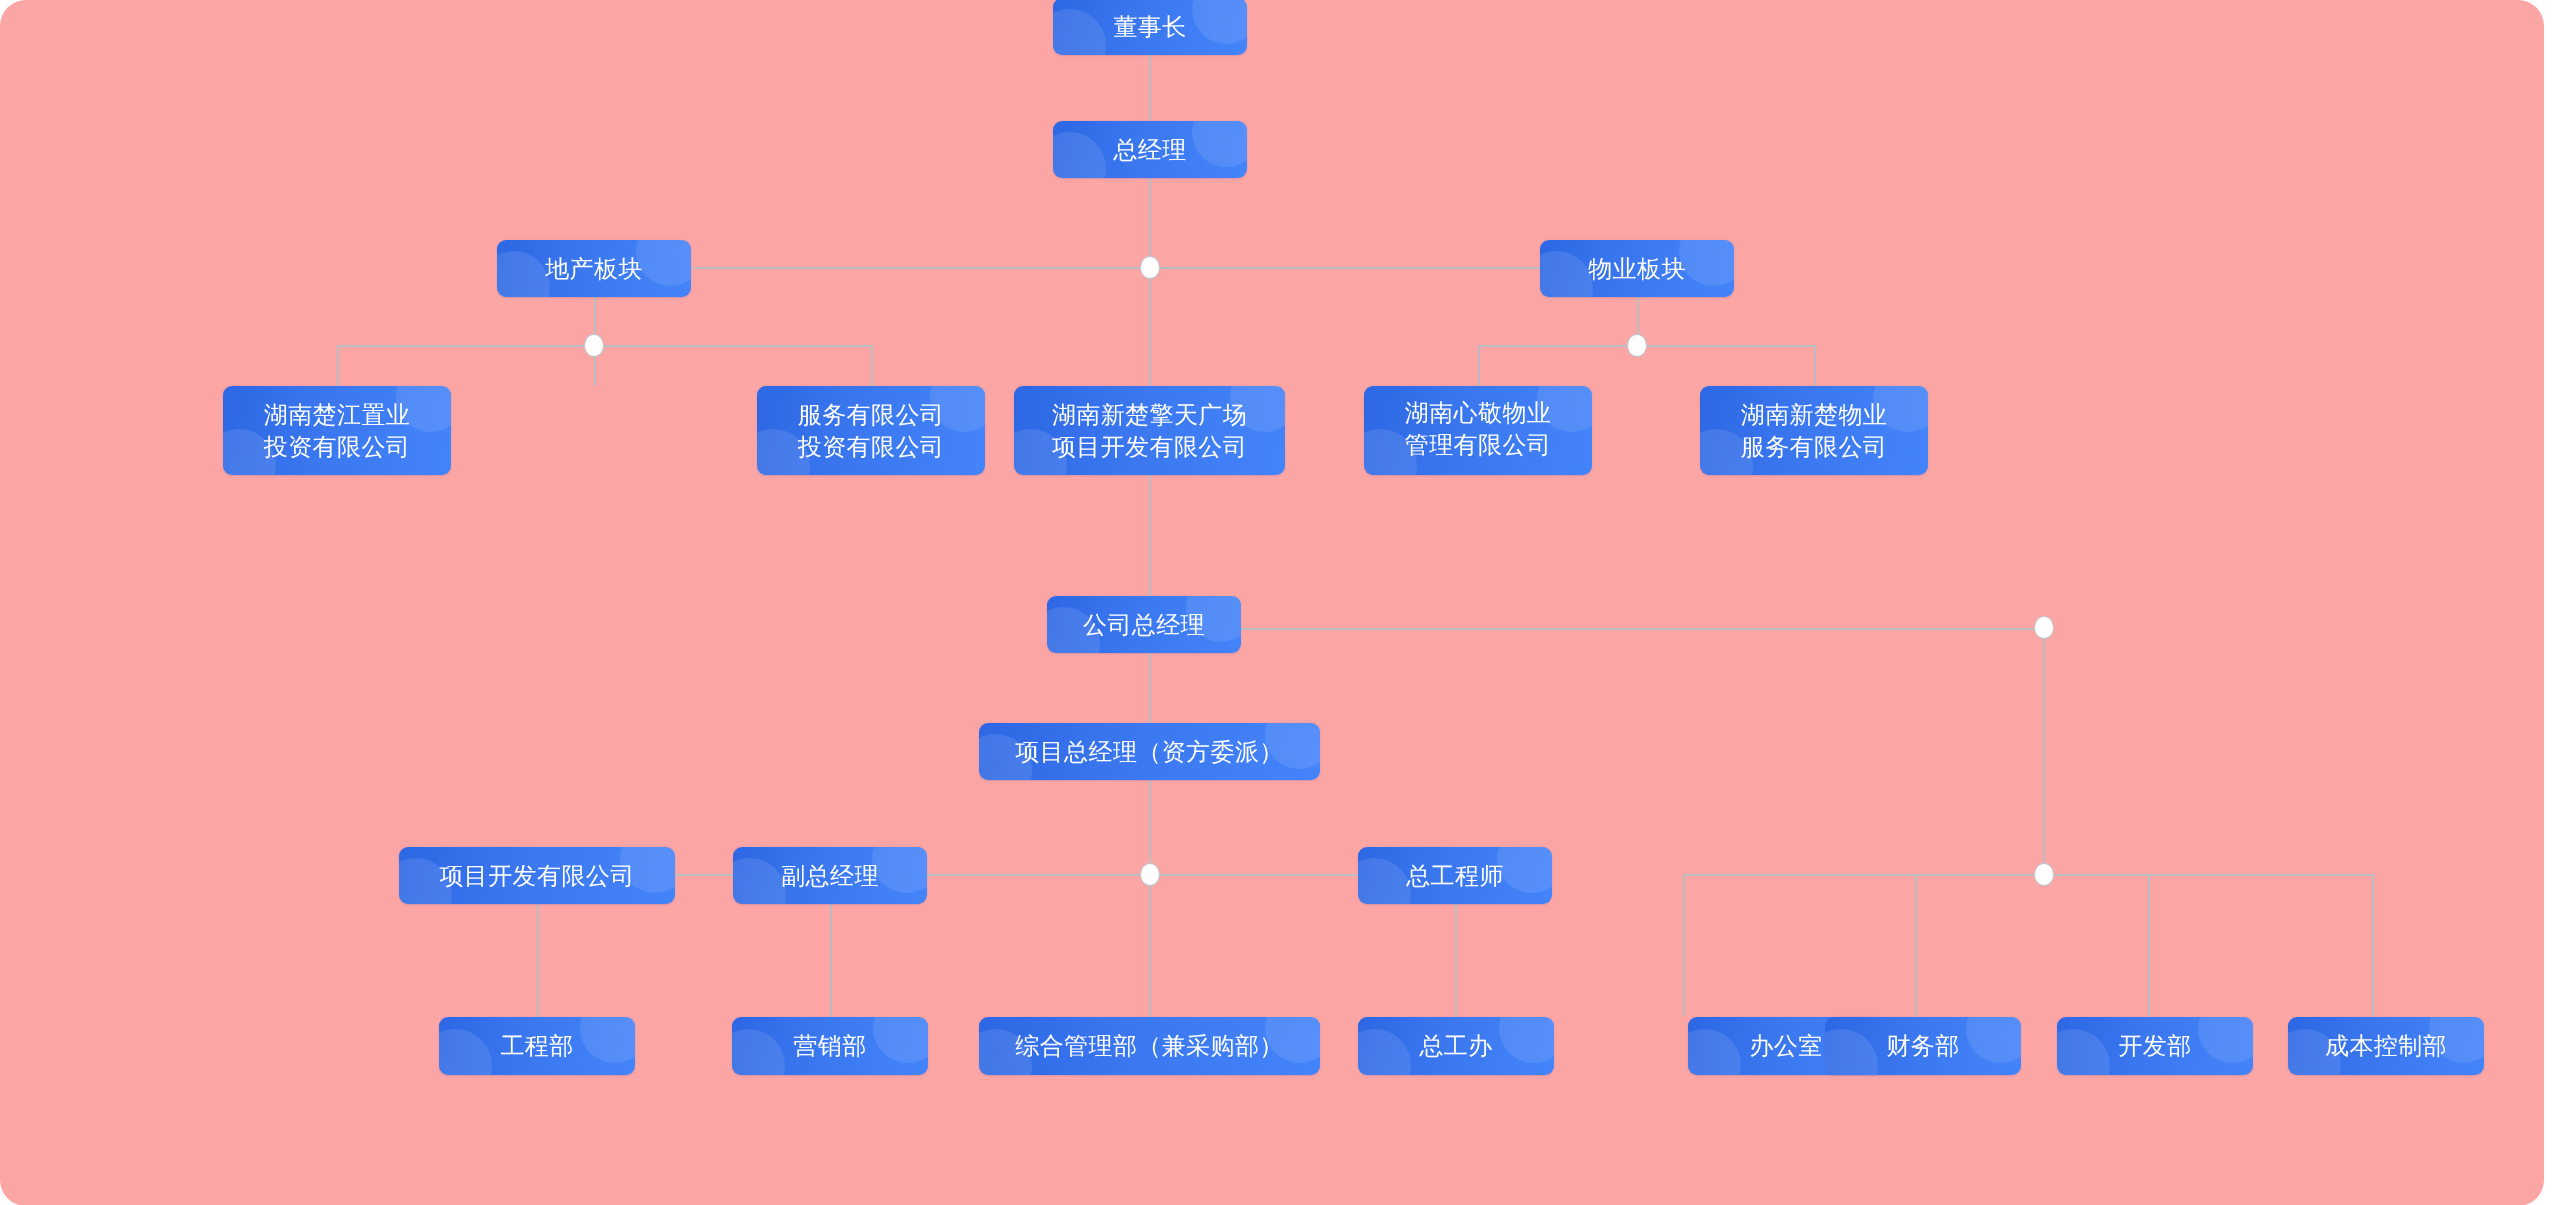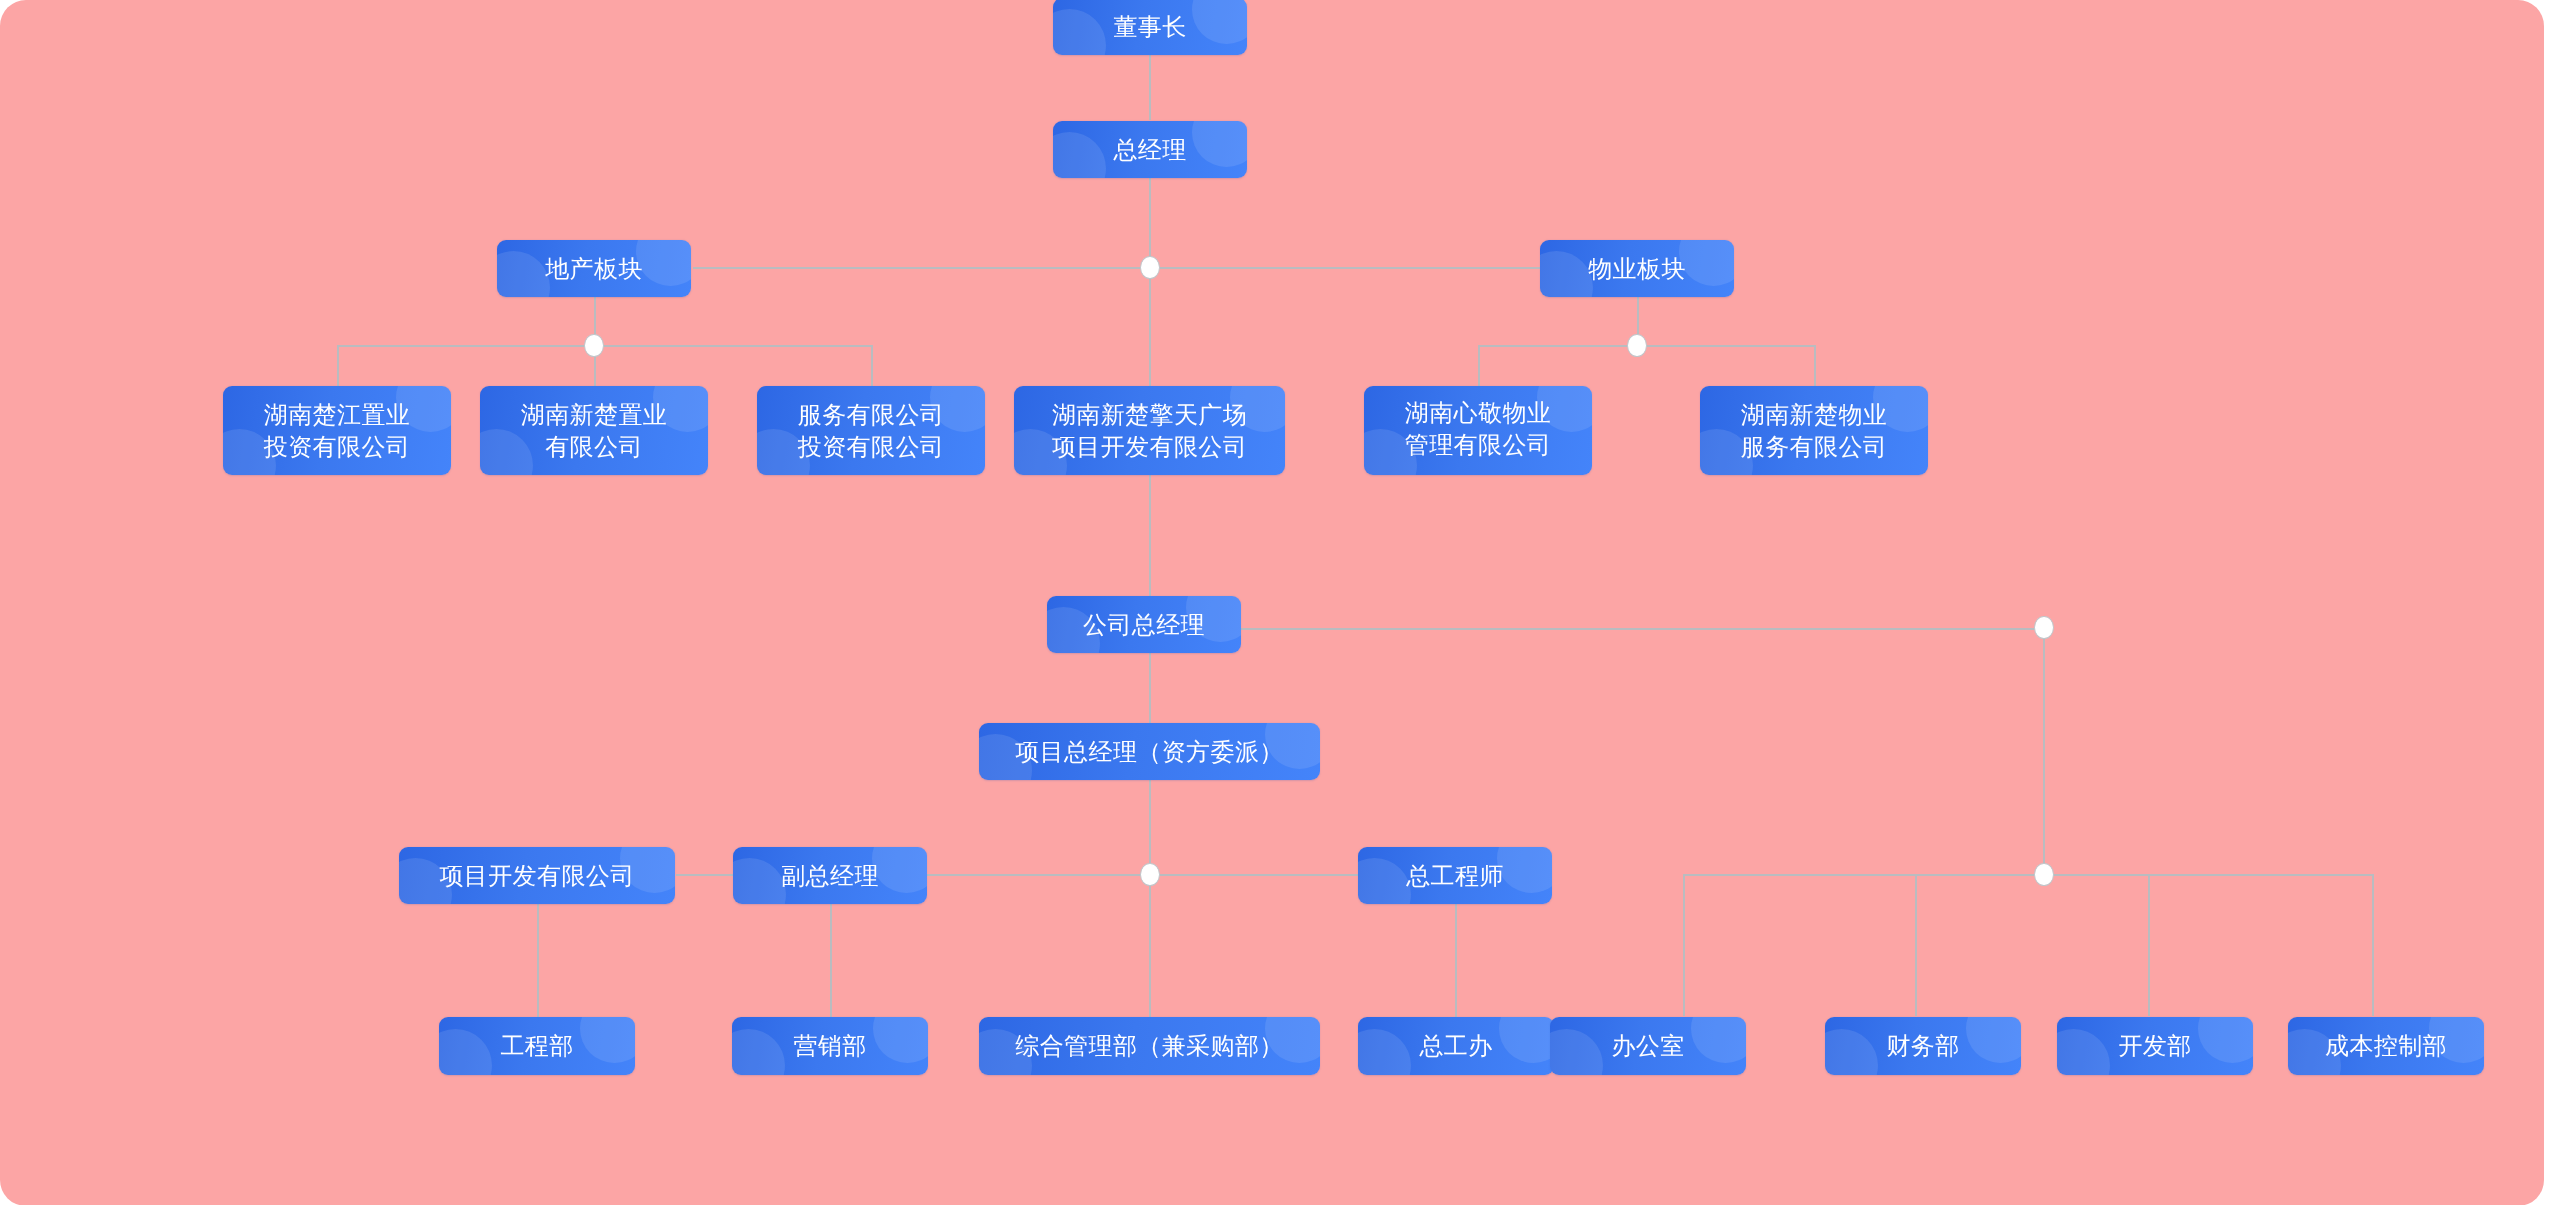--- a/index.html
+++ b/index.html
@@ -154,24 +154,20 @@
 
   <div class="node" style="left:1540px; top:240px; width:194px; height:57px;">
     <span class="label">物业板块</span>
   </div>
 
   <div class="node two-line" style="left:223px; top:386px; width:228px; height:89px;">
     <span class="label">湖南楚江置业
 投资有限公司</span>
   </div>
 
-  <div class="node two-line" style="left:480px; top:386px; width:228px; height:89px;">
-    <span class="label">湖南新楚置业
-有限公司</span>
-  </div>
 
   <div class="node two-line" style="left:757px; top:386px; width:228px; height:89px;">
     <span class="label">服务有限公司
 投资有限公司</span>
   </div>
 
   <div class="node two-line" style="left:1014px; top:386px; width:271px; height:89px;text-align:center;">
     <span class="label">湖南新楚擎天广场
 项目开发有限公司</span>
   </div>
@@ -215,21 +211,21 @@
   </div>
 
   <div class="node" style="left:979px; top:1017px; width:341px; height:58px;">
     <span class="label">综合管理部（兼采购部）</span>
   </div>
 
   <div class="node" style="left:1358px; top:1017px; width:196px; height:58px;">
     <span class="label">总工办</span>
   </div>
 
-  <div class="node" style="left:1550px; top:1017px; width:196px; height:58px;">
+  <div class="node" style="left:1688px; top:1017px; width:196px; height:58px;">
     <span class="label">办公室</span>
   </div>
 
   <div class="node" style="left:1825px; top:1017px; width:196px; height:58px;">
     <span class="label">财务部</span>
   </div>
 
   <div class="node" style="left:2057px; top:1017px; width:196px; height:58px;">
     <span class="label">开发部</span>
   </div>

